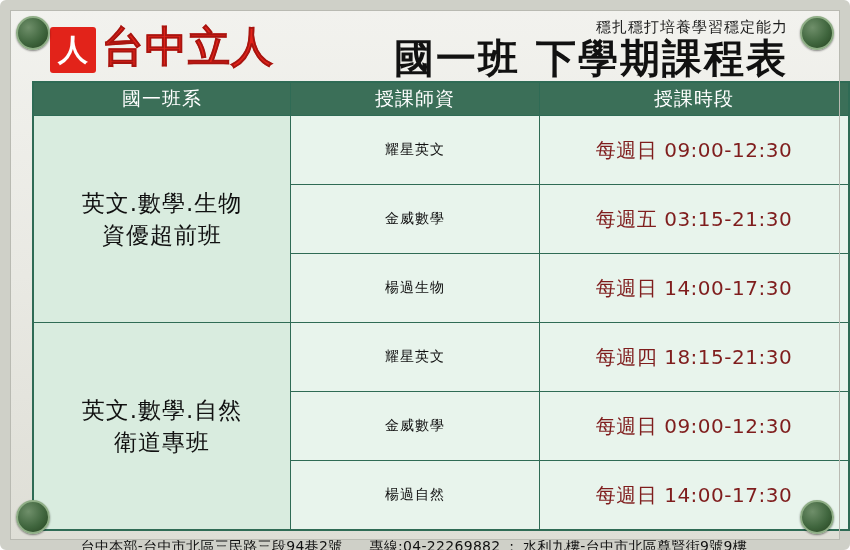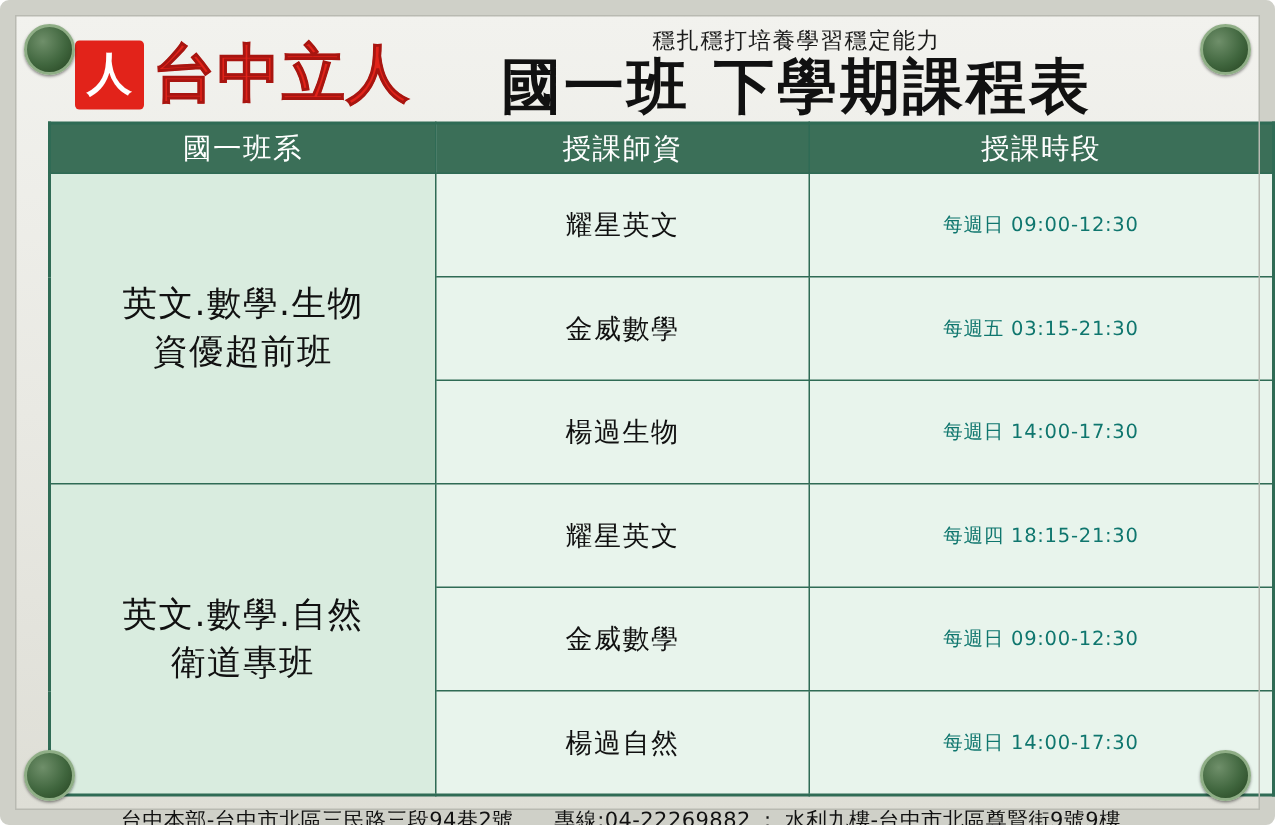--- a/index.html
+++ b/index.html
@@ -79,31 +79,31 @@
     position: absolute;
     inset: 4px;
     color: #ffffff;
     font-size: 30px;
     line-height: 38px;
     text-align: center;
     font-family: "DejaVu Sans", sans-serif;
     font-weight: bold;
   }
   .logo-text {
-    font-family: Liberation Serif, serif;
+    font-family: Liberation Mono, monospace;
     font-weight: bold;
     font-size: 42px;
     line-height: 44px;
     color: #e2231a;
     letter-spacing: 1px;
     -webkit-text-stroke: 0.6px #a81510;
   }
   .titles {
     flex: 1;
-    text-align: center;
+    text-align: right;
     padding-right: 30px;
   }
   .slogan {
     font-family: "DejaVu Sans", sans-serif;
     font-size: 15px;
     color: #1c1c1c;
     letter-spacing: 1px;
     margin-bottom: 2px;
   }
   .main-title {
@@ -144,30 +144,30 @@
   .group-cell {
     background: #d9ecdf;
     font-size: 23px;
     line-height: 32px;
     color: #111111;
     letter-spacing: 1px;
     margin-top: 48px;
   }
   .subject-cell {
     background: #e8f4ec;
-    font-size: 18px;
+    font-size: 14px;
     height: 66px;
     color: #111111;
     letter-spacing: 1px;
   }
   .time-cell {
     background: #e8f4ec;
-    font-size: 13px;
+    font-size: 20px;
     height: 66px;
-    color: #0f766e;
+    color: #7f1d1d;
     letter-spacing: .5px;
   }
 
   
   .footer {
     margin-top: 7px;
     text-align: center;
     font-family: "DejaVu Sans", sans-serif;
     font-size: 14px;
     color: #111111;

